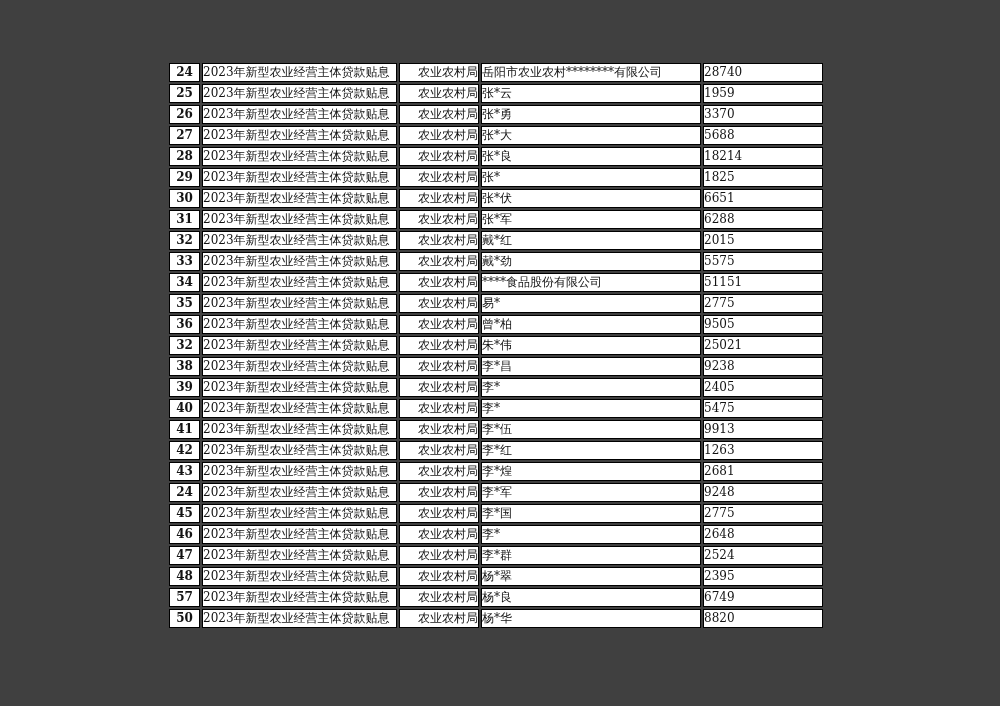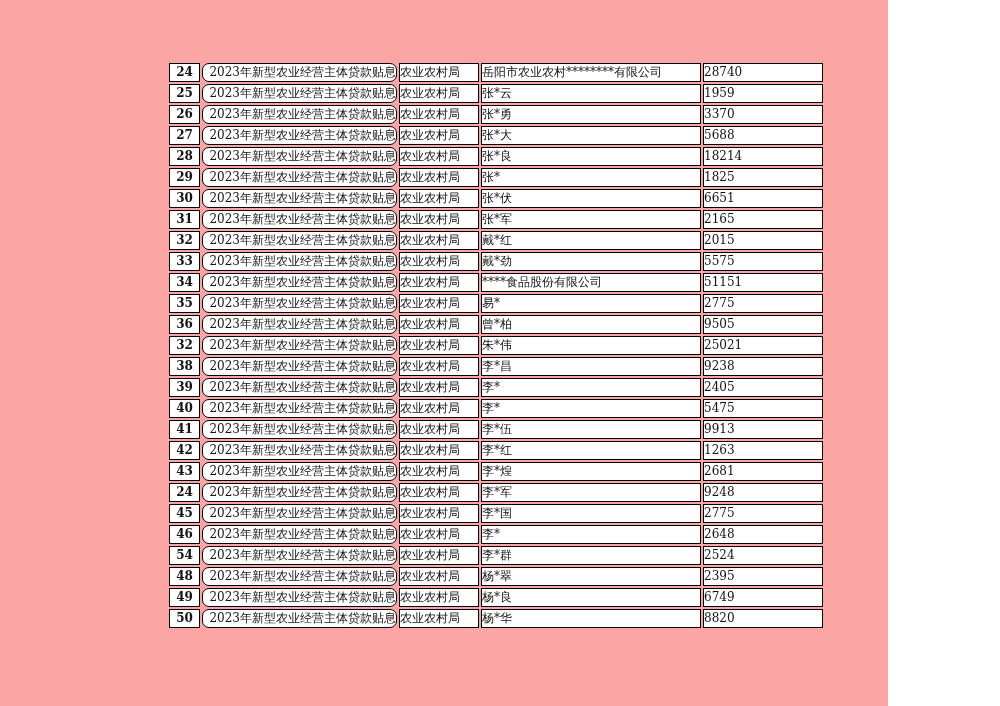--- a/index.html
+++ b/index.html
@@ -2,23 +2,23 @@
 <html><head>
 <meta charset="utf-8">
 <style>
   html, body {
     margin: 0;
     padding: 0;
     background: #ffffff;
   }
   .page {
     position: relative;
-    width: 888px;
+    width: 1000px;
     height: 706px;
-    background: #fca5a5;
+    background: #404040;
     overflow: hidden;
     font-family: "DejaVu Serif", "Liberation Serif", serif;
   }
   table.subsidy-table {
     position: absolute;
     left: 167px;
     top: 61px;
     border-collapse: separate;
     border-spacing: 2px;
     table-layout: fixed;
@@ -32,27 +32,26 @@
     color: #131313;
     background: #ffffff;
     overflow: hidden;
     white-space: nowrap;
   }
   td.c-no {
     text-align: center;
     font-weight: bold;
   }
   td.c-project {
-    text-align: right;
+    text-align: left;
     padding-left: 4px;
     font-size: 11.5px;
-    border-radius: 7px;
   }
   td.c-dept {
-    text-align: left;
+    text-align: right;
     padding-left: 4px;
     font-size: 11.5px;
   }
   td.c-recipient {
     text-align: left;
   }
   td.c-amount {
     text-align: left;
   }
 </style>
@@ -123,21 +122,21 @@
     <td class="c-dept">农业农村局</td>
     <td class="c-recipient">张*伏</td>
     <td class="c-amount">6651</td>
   </tr>
 
   <tr>
     <td class="c-no">31</td>
     <td class="c-project">2023年新型农业经营主体贷款贴息</td>
     <td class="c-dept">农业农村局</td>
     <td class="c-recipient">张*军</td>
-    <td class="c-amount">2165</td>
+    <td class="c-amount">6288</td>
   </tr>
 
   <tr>
     <td class="c-no">32</td>
     <td class="c-project">2023年新型农业经营主体贷款贴息</td>
     <td class="c-dept">农业农村局</td>
     <td class="c-recipient">戴*红</td>
     <td class="c-amount">2015</td>
   </tr>
 
@@ -247,37 +246,37 @@
 
   <tr>
     <td class="c-no">46</td>
     <td class="c-project">2023年新型农业经营主体贷款贴息</td>
     <td class="c-dept">农业农村局</td>
     <td class="c-recipient">李*</td>
     <td class="c-amount">2648</td>
   </tr>
 
   <tr>
-    <td class="c-no">54</td>
+    <td class="c-no">47</td>
     <td class="c-project">2023年新型农业经营主体贷款贴息</td>
     <td class="c-dept">农业农村局</td>
     <td class="c-recipient">李*群</td>
     <td class="c-amount">2524</td>
   </tr>
 
   <tr>
     <td class="c-no">48</td>
     <td class="c-project">2023年新型农业经营主体贷款贴息</td>
     <td class="c-dept">农业农村局</td>
     <td class="c-recipient">杨*翠</td>
     <td class="c-amount">2395</td>
   </tr>
 
   <tr>
-    <td class="c-no">49</td>
+    <td class="c-no">57</td>
     <td class="c-project">2023年新型农业经营主体贷款贴息</td>
     <td class="c-dept">农业农村局</td>
     <td class="c-recipient">杨*良</td>
     <td class="c-amount">6749</td>
   </tr>
 
   <tr>
     <td class="c-no">50</td>
     <td class="c-project">2023年新型农业经营主体贷款贴息</td>
     <td class="c-dept">农业农村局</td>

